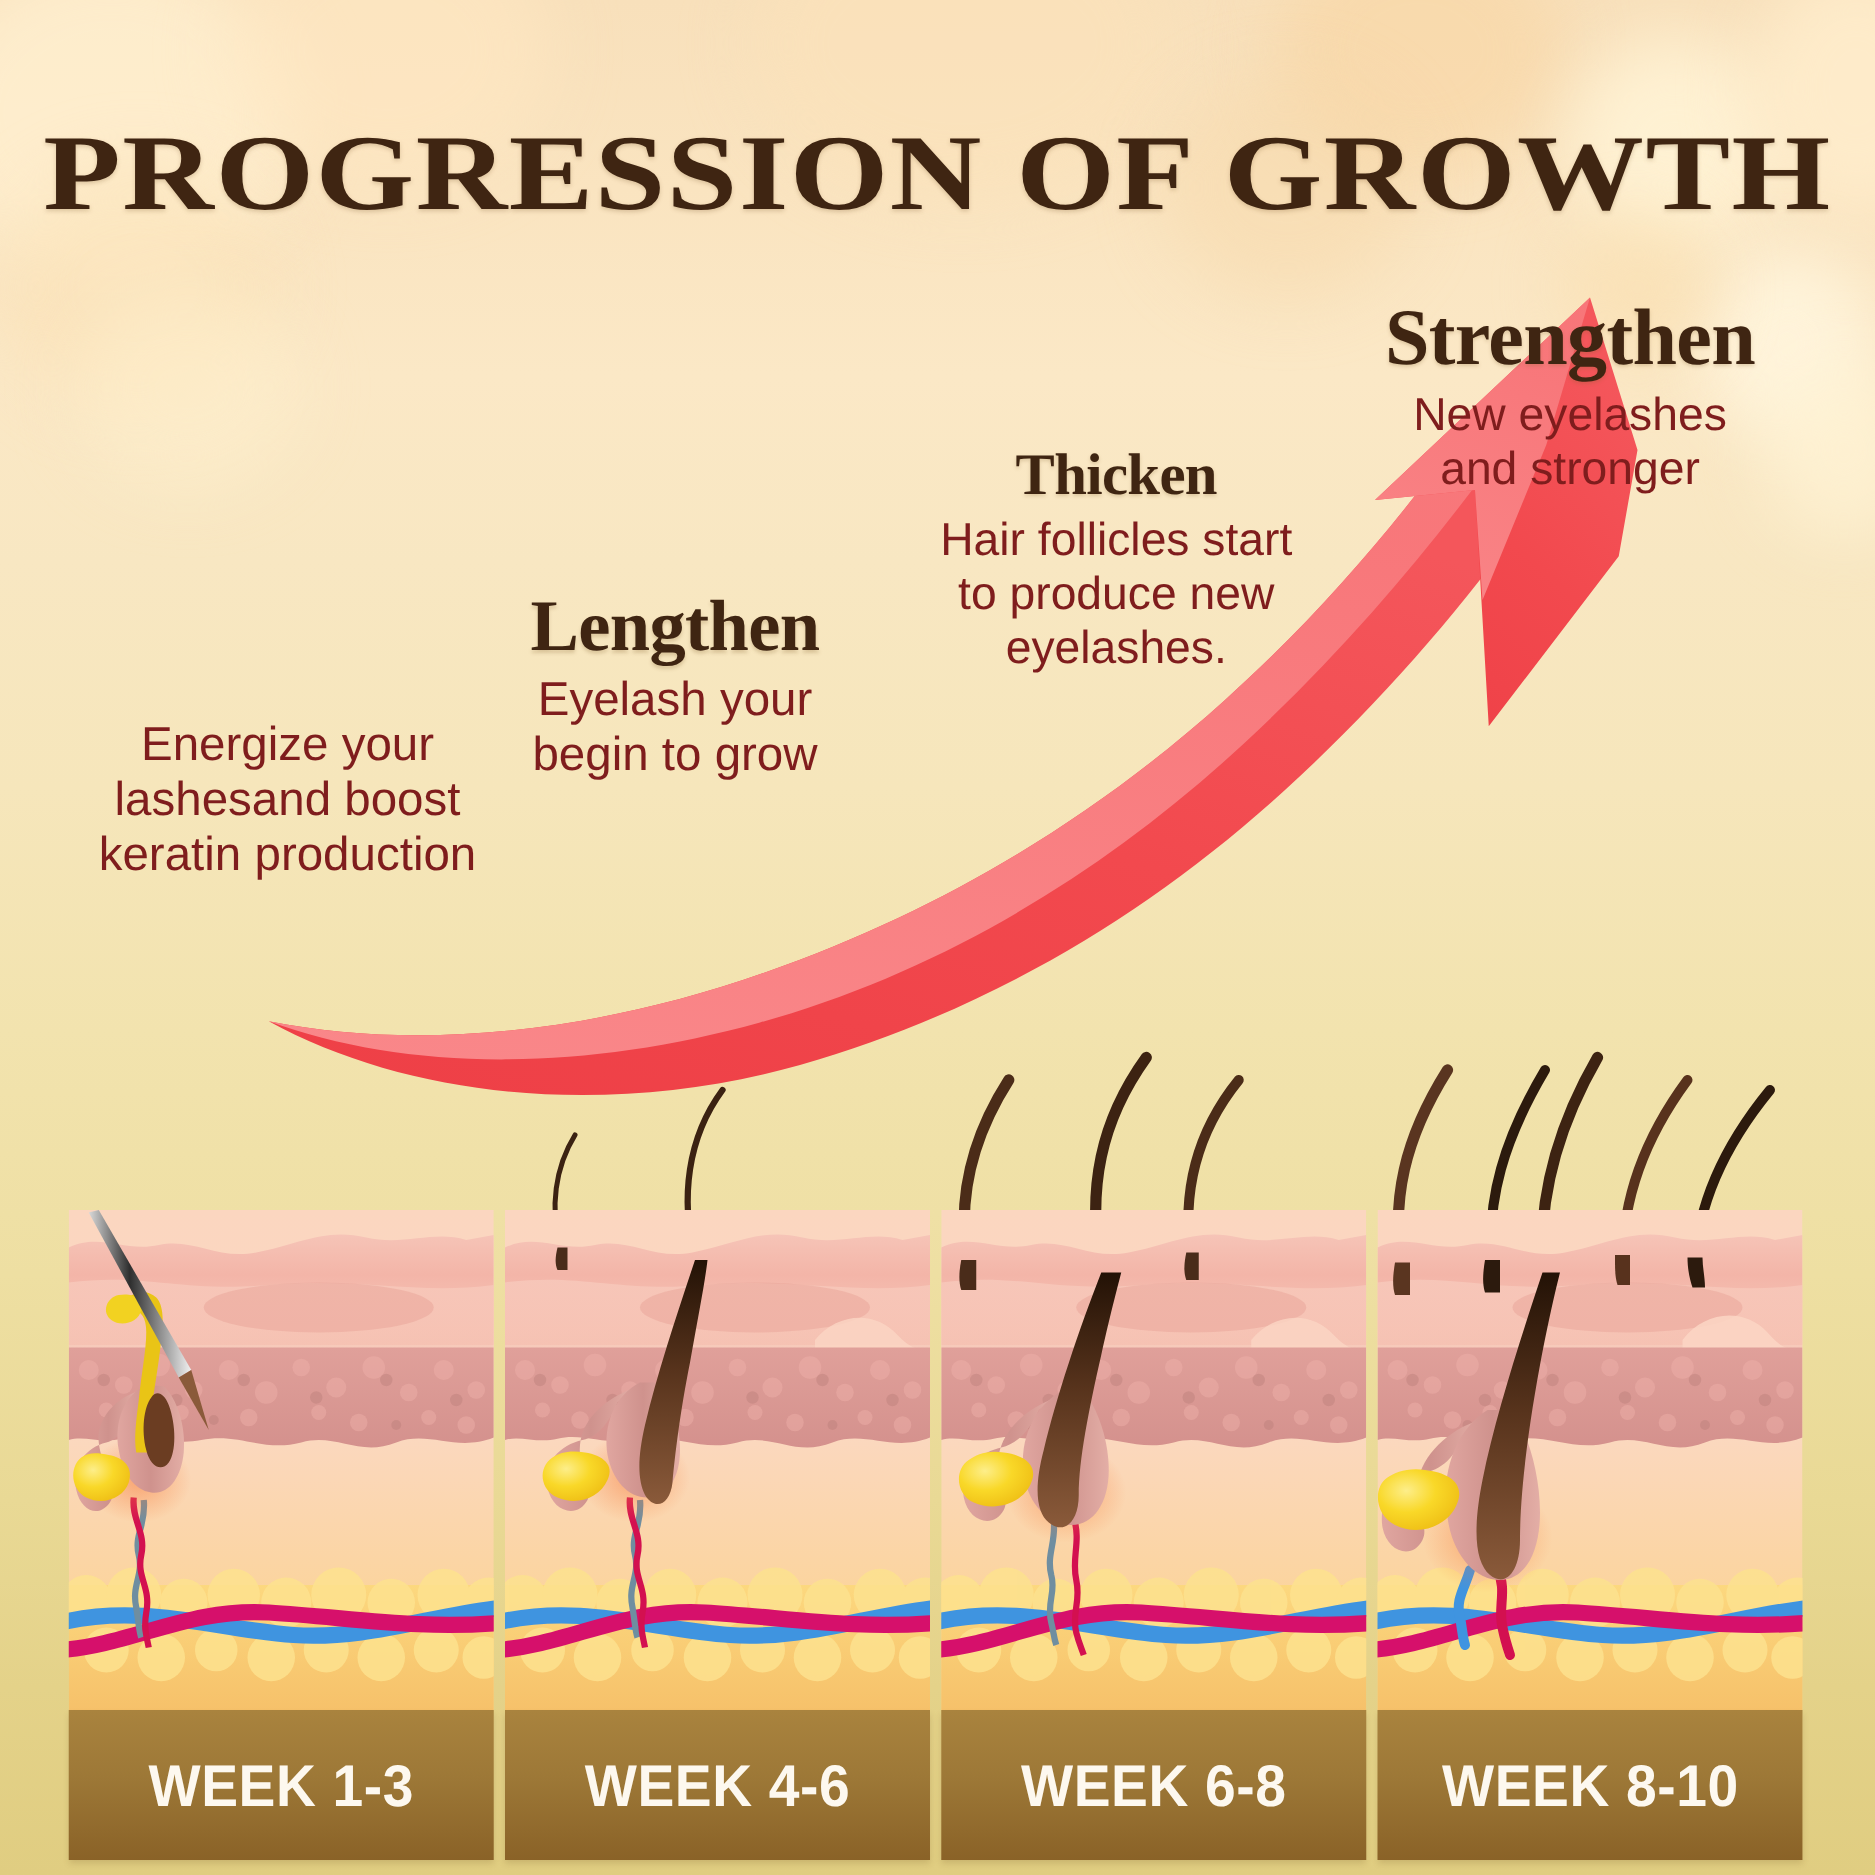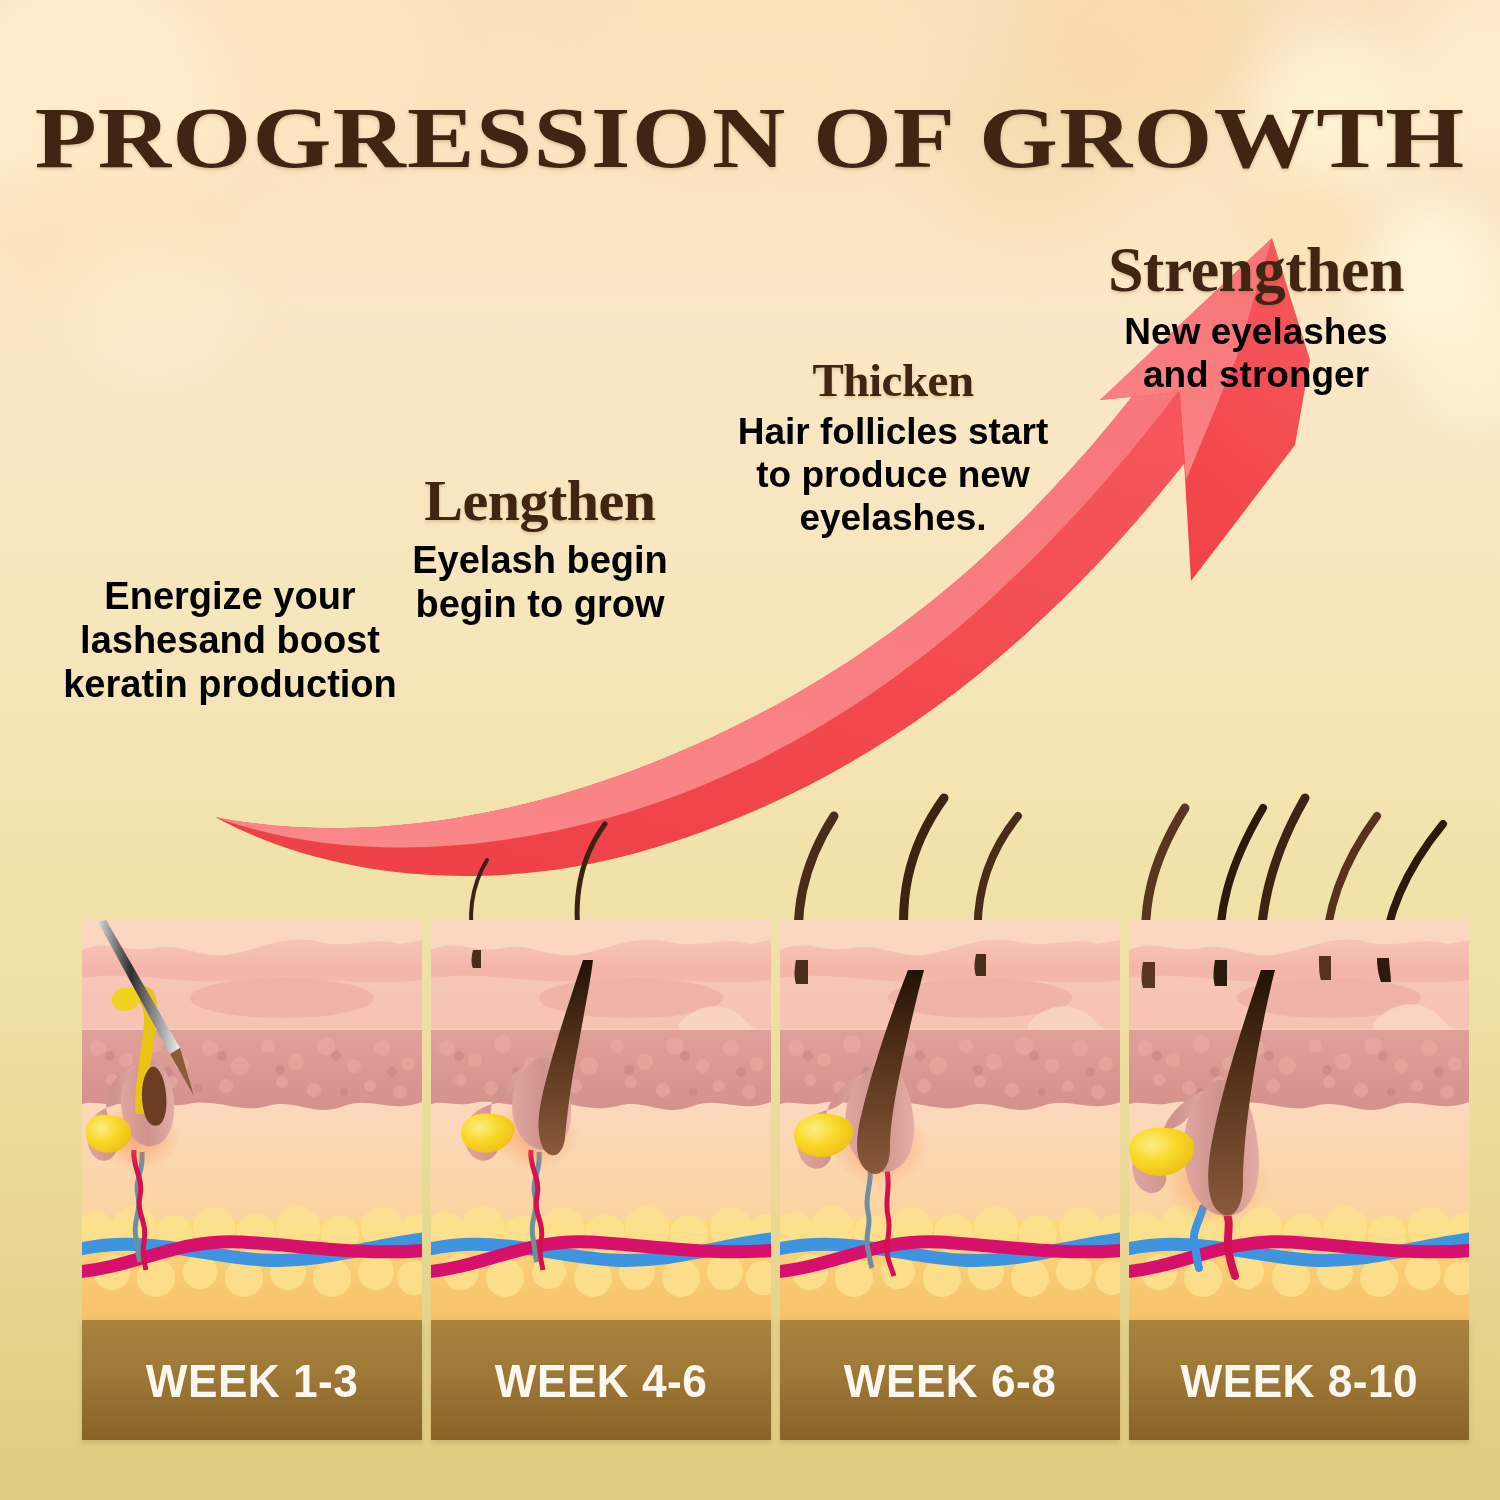--- a/index.html
+++ b/index.html
@@ -49,22 +49,22 @@
   .step .hd{
     font-family:"Liberation Serif", serif;
     font-weight:700;
     color:#3f2512;
     letter-spacing:-.5px;
     text-shadow:0 2px 3px rgba(130,95,45,.25);
     white-space:nowrap;
   }
   .step .bd{
     font-family:"Liberation Sans", sans-serif;
-    font-weight:700;
-    color:#000000;
+    font-weight:400;
+    color:#7f1d1d;
     line-height:1.16;
     margin-top:4px;
   }
 
   #step-nourish   { left:30px;  top:570px; width:400px; }
   #step-nourish   .hd{ font-size:62px; }
   #step-nourish   .bd{ font-size:38px; }
 
   #step-lengthen  { left:355px; top:467px; width:370px; }
   #step-lengthen  .hd{ font-size:58px; }
@@ -76,21 +76,21 @@
 
   #step-strengthen{ left:1046px;top:233px; width:420px; }
   #step-strengthen .hd{ font-size:64px; }
   #step-strengthen .bd{ font-size:37px; }
 
   
   #arrow{ position:absolute; left:0; top:180px; width:1500px; height:700px; }
 
   
   .panels{ position:absolute; left:0; top:0; width:1500px; height:1500px; }
-  .panel{ position:absolute; top:920px; width:340px; height:484px;margin-left:27px; }
+  .panel{ position:absolute; top:968px; width:340px; height:484px; }
   .panel .skin{ position:absolute; left:0; top:0; width:340px; height:400px; overflow:visible; }
   .panel .label{
     position:absolute; left:0; top:400px; width:340px; height:120px;
     background:linear-gradient(180deg,#a9833e 0%,#9d7837 45%,#8a6227 100%);
     color:#fdf8ef;
     font-family:"Liberation Sans", sans-serif;
     font-weight:700;
     font-size:47px;
     letter-spacing:.5px;
     display:flex; align-items:center; justify-content:center;
@@ -175,21 +175,21 @@
     <div class="bd">
       <div>Energize your</div>
       <div>lashesand boost</div>
       <div>keratin production</div>
     </div>
   </div>
 
   <div class="step" id="step-lengthen">
     <div class="hd">Lengthen</div>
     <div class="bd">
-      <div>Eyelash begin</div>
+      <div>Eyelash your</div>
       <div>begin to grow</div>
     </div>
   </div>
 
   <div class="step" id="step-thicken">
     <div class="hd">Thicken</div>
     <div class="bd">
       <div>Hair follicles start</div>
       <div>to produce new</div>
       <div>eyelashes.</div>

